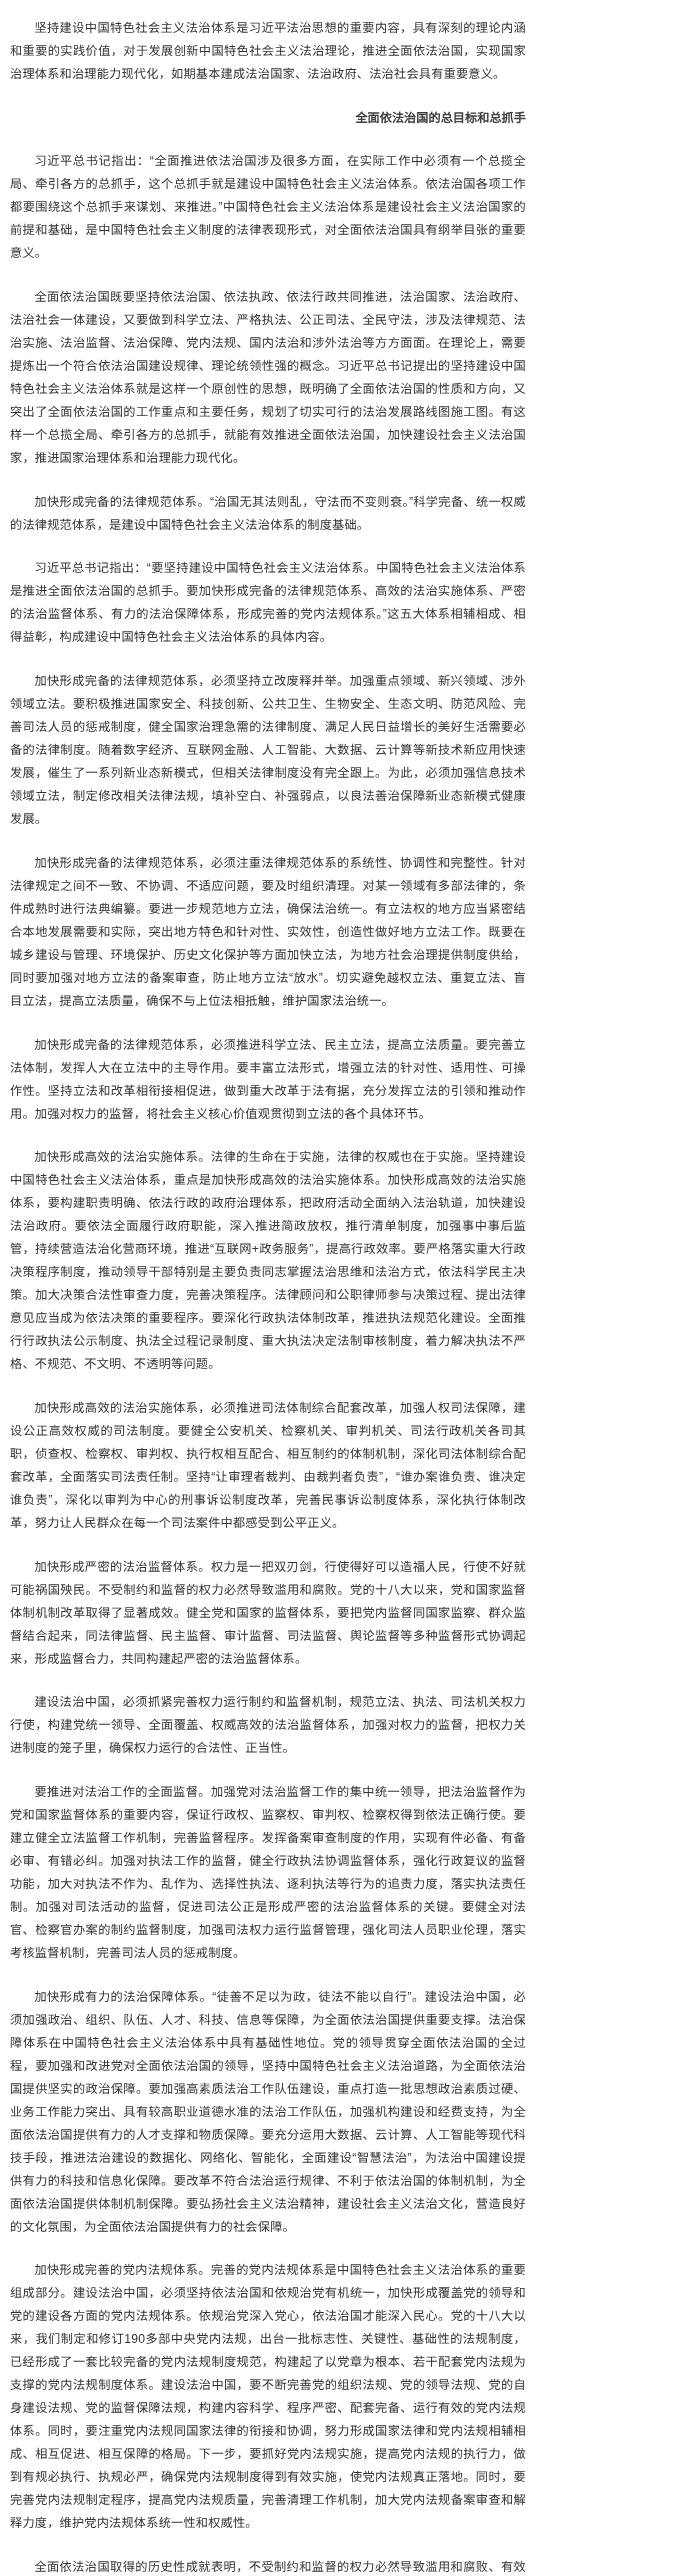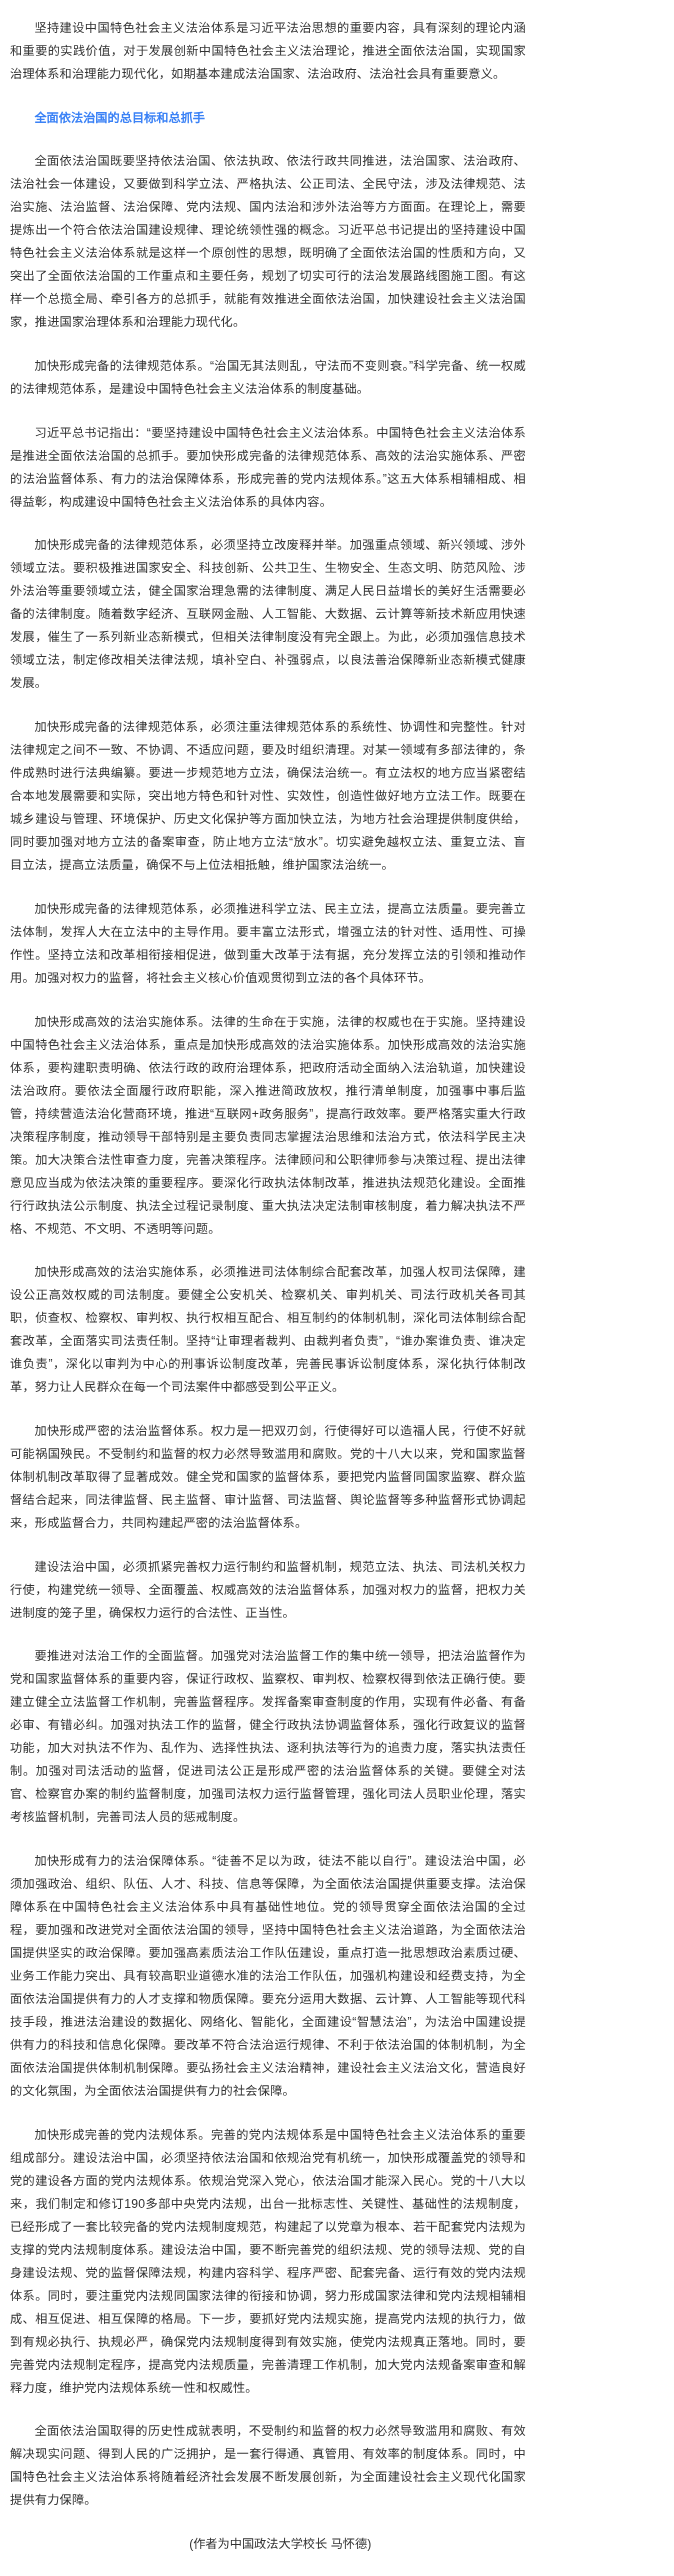--- a/index.html
+++ b/index.html
@@ -25,43 +25,44 @@
     text-align: justify;
     text-indent: 2em;
     letter-spacing: 0.2px;
     word-break: break-all;
   }
   .heading {
     margin: 0 0 20.7px 0;
     font-size: 12.2px;
     line-height: 23px;
     font-weight: bold;
-    color: #3b82f6;
+    color: #404040;
     text-indent: 2em;
-    text-align: left;
+    text-align: right;
   }
   .author {
     margin: 0;
     font-size: 12.2px;
     line-height: 23px;
     color: #333333;
     text-indent: 2em;
     text-align: center;
   }
 </style>
 </head>
 <body>
 
 <article class="article">
   <p class="para">坚持建设中国特色社会主义法治体系是习近平法治思想的重要内容，具有深刻的理论内涵和重要的实践价值，对于发展创新中国特色社会主义法治理论，推进全面依法治国，实现国家治理体系和治理能力现代化，如期基本建成法治国家、法治政府、法治社会具有重要意义。</p>
   <h2 class="heading">全面依法治国的总目标和总抓手</h2>
+  <p class="para">习近平总书记指出：“全面推进依法治国涉及很多方面，在实际工作中必须有一个总揽全局、牵引各方的总抓手，这个总抓手就是建设中国特色社会主义法治体系。依法治国各项工作都要围绕这个总抓手来谋划、来推进。”中国特色社会主义法治体系是建设社会主义法治国家的前提和基础，是中国特色社会主义制度的法律表现形式，对全面依法治国具有纲举目张的重要意义。</p>
   <p class="para">全面依法治国既要坚持依法治国、依法执政、依法行政共同推进，法治国家、法治政府、法治社会一体建设，又要做到科学立法、严格执法、公正司法、全民守法，涉及法律规范、法治实施、法治监督、法治保障、党内法规、国内法治和涉外法治等方方面面。在理论上，需要提炼出一个符合依法治国建设规律、理论统领性强的概念。习近平总书记提出的坚持建设中国特色社会主义法治体系就是这样一个原创性的思想，既明确了全面依法治国的性质和方向，又突出了全面依法治国的工作重点和主要任务，规划了切实可行的法治发展路线图施工图。有这样一个总揽全局、牵引各方的总抓手，就能有效推进全面依法治国，加快建设社会主义法治国家，推进国家治理体系和治理能力现代化。</p>
   <p class="para">加快形成完备的法律规范体系。“治国无其法则乱，守法而不变则衰。”科学完备、统一权威的法律规范体系，是建设中国特色社会主义法治体系的制度基础。</p>
   <p class="para">习近平总书记指出：“要坚持建设中国特色社会主义法治体系。中国特色社会主义法治体系是推进全面依法治国的总抓手。要加快形成完备的法律规范体系、高效的法治实施体系、严密的法治监督体系、有力的法治保障体系，形成完善的党内法规体系。”这五大体系相辅相成、相得益彰，构成建设中国特色社会主义法治体系的具体内容。</p>
-  <p class="para">加快形成完备的法律规范体系，必须坚持立改废释并举。加强重点领域、新兴领域、涉外领域立法。要积极推进国家安全、科技创新、公共卫生、生物安全、生态文明、防范风险、涉外法治等重要领域立法，健全国家治理急需的法律制度、满足人民日益增长的美好生活需要必备的法律制度。随着数字经济、互联网金融、人工智能、大数据、云计算等新技术新应用快速发展，催生了一系列新业态新模式，但相关法律制度没有完全跟上。为此，必须加强信息技术领域立法，制定修改相关法律法规，填补空白、补强弱点，以良法善治保障新业态新模式健康发展。</p>
+  <p class="para">加快形成完备的法律规范体系，必须坚持立改废释并举。加强重点领域、新兴领域、涉外领域立法。要积极推进国家安全、科技创新、公共卫生、生物安全、生态文明、防范风险、完善司法人员的惩戒制度，健全国家治理急需的法律制度、满足人民日益增长的美好生活需要必备的法律制度。随着数字经济、互联网金融、人工智能、大数据、云计算等新技术新应用快速发展，催生了一系列新业态新模式，但相关法律制度没有完全跟上。为此，必须加强信息技术领域立法，制定修改相关法律法规，填补空白、补强弱点，以良法善治保障新业态新模式健康发展。</p>
   <p class="para">加快形成完备的法律规范体系，必须注重法律规范体系的系统性、协调性和完整性。针对法律规定之间不一致、不协调、不适应问题，要及时组织清理。对某一领域有多部法律的，条件成熟时进行法典编纂。要进一步规范地方立法，确保法治统一。有立法权的地方应当紧密结合本地发展需要和实际，突出地方特色和针对性、实效性，创造性做好地方立法工作。既要在城乡建设与管理、环境保护、历史文化保护等方面加快立法，为地方社会治理提供制度供给，同时要加强对地方立法的备案审查，防止地方立法“放水”。切实避免越权立法、重复立法、盲目立法，提高立法质量，确保不与上位法相抵触，维护国家法治统一。</p>
   <p class="para">加快形成完备的法律规范体系，必须推进科学立法、民主立法，提高立法质量。要完善立法体制，发挥人大在立法中的主导作用。要丰富立法形式，增强立法的针对性、适用性、可操作性。坚持立法和改革相衔接相促进，做到重大改革于法有据，充分发挥立法的引领和推动作用。加强对权力的监督，将社会主义核心价值观贯彻到立法的各个具体环节。</p>
   <p class="para">加快形成高效的法治实施体系。法律的生命在于实施，法律的权威也在于实施。坚持建设中国特色社会主义法治体系，重点是加快形成高效的法治实施体系。加快形成高效的法治实施体系，要构建职责明确、依法行政的政府治理体系，把政府活动全面纳入法治轨道，加快建设法治政府。要依法全面履行政府职能，深入推进简政放权，推行清单制度，加强事中事后监管，持续营造法治化营商环境，推进“互联网+政务服务”，提高行政效率。要严格落实重大行政决策程序制度，推动领导干部特别是主要负责同志掌握法治思维和法治方式，依法科学民主决策。加大决策合法性审查力度，完善决策程序。法律顾问和公职律师参与决策过程、提出法律意见应当成为依法决策的重要程序。要深化行政执法体制改革，推进执法规范化建设。全面推行行政执法公示制度、执法全过程记录制度、重大执法决定法制审核制度，着力解决执法不严格、不规范、不文明、不透明等问题。</p>
   <p class="para">加快形成高效的法治实施体系，必须推进司法体制综合配套改革，加强人权司法保障，建设公正高效权威的司法制度。要健全公安机关、检察机关、审判机关、司法行政机关各司其职，侦查权、检察权、审判权、执行权相互配合、相互制约的体制机制，深化司法体制综合配套改革，全面落实司法责任制。坚持“让审理者裁判、由裁判者负责”，“谁办案谁负责、谁决定谁负责”，深化以审判为中心的刑事诉讼制度改革，完善民事诉讼制度体系，深化执行体制改革，努力让人民群众在每一个司法案件中都感受到公平正义。</p>
   <p class="para">加快形成严密的法治监督体系。权力是一把双刃剑，行使得好可以造福人民，行使不好就可能祸国殃民。不受制约和监督的权力必然导致滥用和腐败。党的十八大以来，党和国家监督体制机制改革取得了显著成效。健全党和国家的监督体系，要把党内监督同国家监察、群众监督结合起来，同法律监督、民主监督、审计监督、司法监督、舆论监督等多种监督形式协调起来，形成监督合力，共同构建起严密的法治监督体系。</p>
   <p class="para">建设法治中国，必须抓紧完善权力运行制约和监督机制，规范立法、执法、司法机关权力行使，构建党统一领导、全面覆盖、权威高效的法治监督体系，加强对权力的监督，把权力关进制度的笼子里，确保权力运行的合法性、正当性。</p>
   <p class="para">要推进对法治工作的全面监督。加强党对法治监督工作的集中统一领导，把法治监督作为党和国家监督体系的重要内容，保证行政权、监察权、审判权、检察权得到依法正确行使。要建立健全立法监督工作机制，完善监督程序。发挥备案审查制度的作用，实现有件必备、有备必审、有错必纠。加强对执法工作的监督，健全行政执法协调监督体系，强化行政复议的监督功能，加大对执法不作为、乱作为、选择性执法、逐利执法等行为的追责力度，落实执法责任制。加强对司法活动的监督，促进司法公正是形成严密的法治监督体系的关键。要健全对法官、检察官办案的制约监督制度，加强司法权力运行监督管理，强化司法人员职业伦理，落实考核监督机制，完善司法人员的惩戒制度。</p>
   <p class="para">加快形成有力的法治保障体系。“徒善不足以为政，徒法不能以自行”。建设法治中国，必须加强政治、组织、队伍、人才、科技、信息等保障，为全面依法治国提供重要支撑。法治保障体系在中国特色社会主义法治体系中具有基础性地位。党的领导贯穿全面依法治国的全过程，要加强和改进党对全面依法治国的领导，坚持中国特色社会主义法治道路，为全面依法治国提供坚实的政治保障。要加强高素质法治工作队伍建设，重点打造一批思想政治素质过硬、业务工作能力突出、具有较高职业道德水准的法治工作队伍，加强机构建设和经费支持，为全面依法治国提供有力的人才支撑和物质保障。要充分运用大数据、云计算、人工智能等现代科技手段，推进法治建设的数据化、网络化、智能化，全面建设“智慧法治”，为法治中国建设提供有力的科技和信息化保障。要改革不符合法治运行规律、不利于依法治国的体制机制，为全面依法治国提供体制机制保障。要弘扬社会主义法治精神，建设社会主义法治文化，营造良好的文化氛围，为全面依法治国提供有力的社会保障。</p>
   <p class="para">加快形成完善的党内法规体系。完善的党内法规体系是中国特色社会主义法治体系的重要组成部分。建设法治中国，必须坚持依法治国和依规治党有机统一，加快形成覆盖党的领导和党的建设各方面的党内法规体系。依规治党深入党心，依法治国才能深入民心。党的十八大以来，我们制定和修订190多部中央党内法规，出台一批标志性、关键性、基础性的法规制度，已经形成了一套比较完备的党内法规制度规范，构建起了以党章为根本、若干配套党内法规为支撑的党内法规制度体系。建设法治中国，要不断完善党的组织法规、党的领导法规、党的自身建设法规、党的监督保障法规，构建内容科学、程序严密、配套完备、运行有效的党内法规体系。同时，要注重党内法规同国家法律的衔接和协调，努力形成国家法律和党内法规相辅相成、相互促进、相互保障的格局。下一步，要抓好党内法规实施，提高党内法规的执行力，做到有规必执行、执规必严，确保党内法规制度得到有效实施，使党内法规真正落地。同时，要完善党内法规制定程序，提高党内法规质量，完善清理工作机制，加大党内法规备案审查和解释力度，维护党内法规体系统一性和权威性。</p>
   <p class="para">全面依法治国取得的历史性成就表明，不受制约和监督的权力必然导致滥用和腐败、有效解决现实问题、得到人民的广泛拥护，是一套行得通、真管用、有效率的制度体系。同时，中国特色社会主义法治体系将随着经济社会发展不断发展创新，为全面建设社会主义现代化国家提供有力保障。</p>

